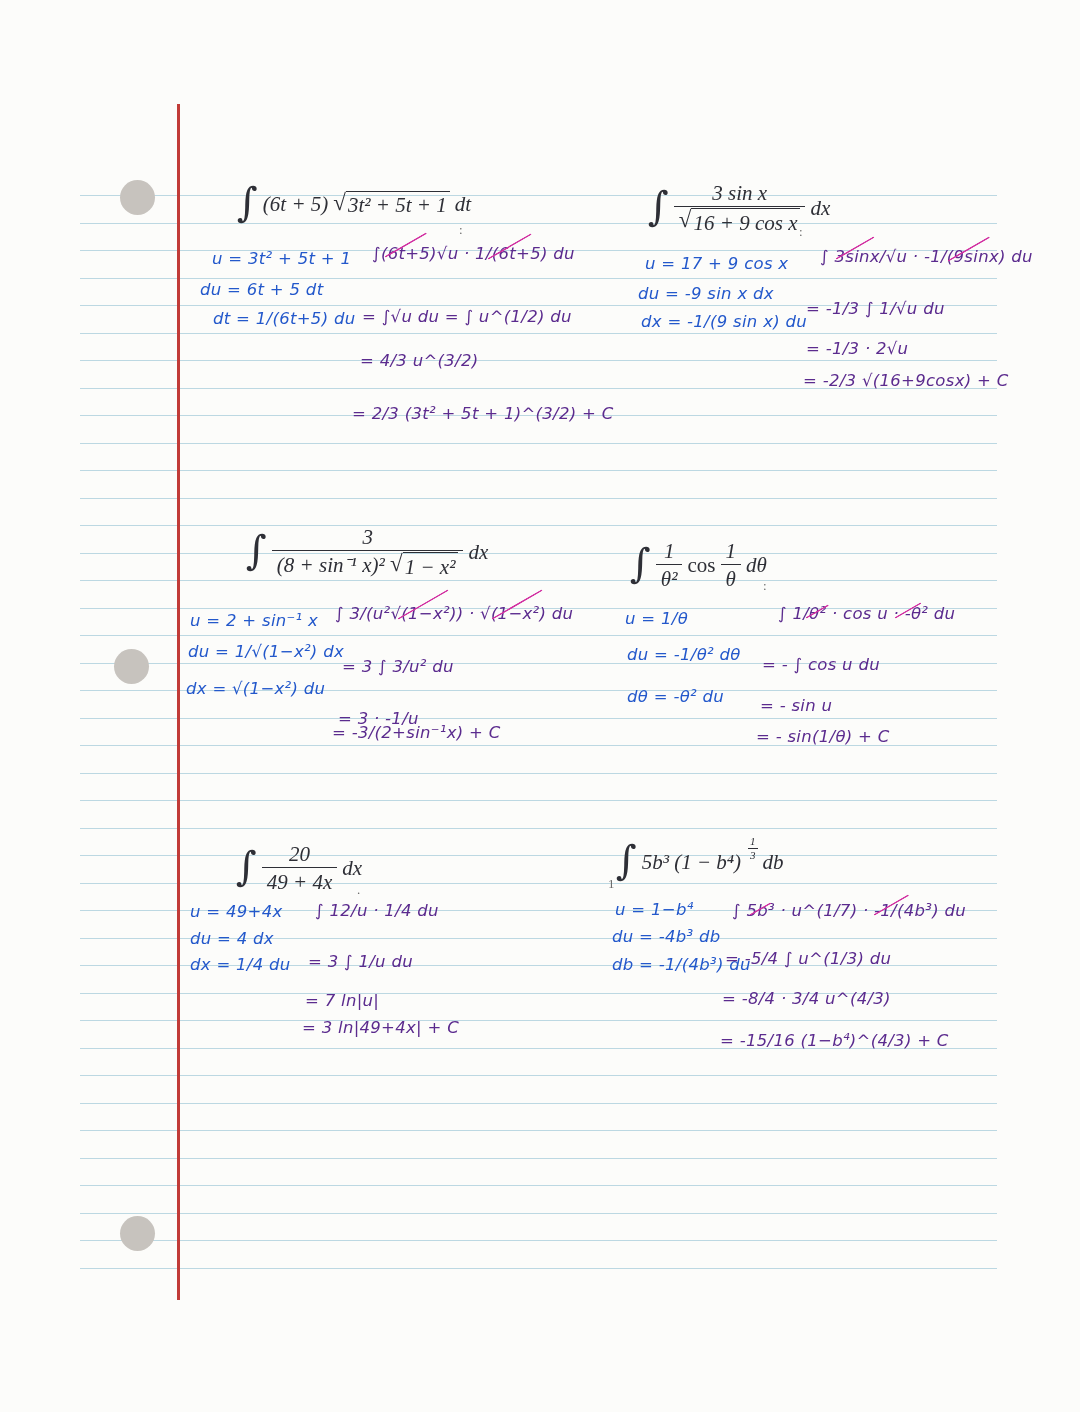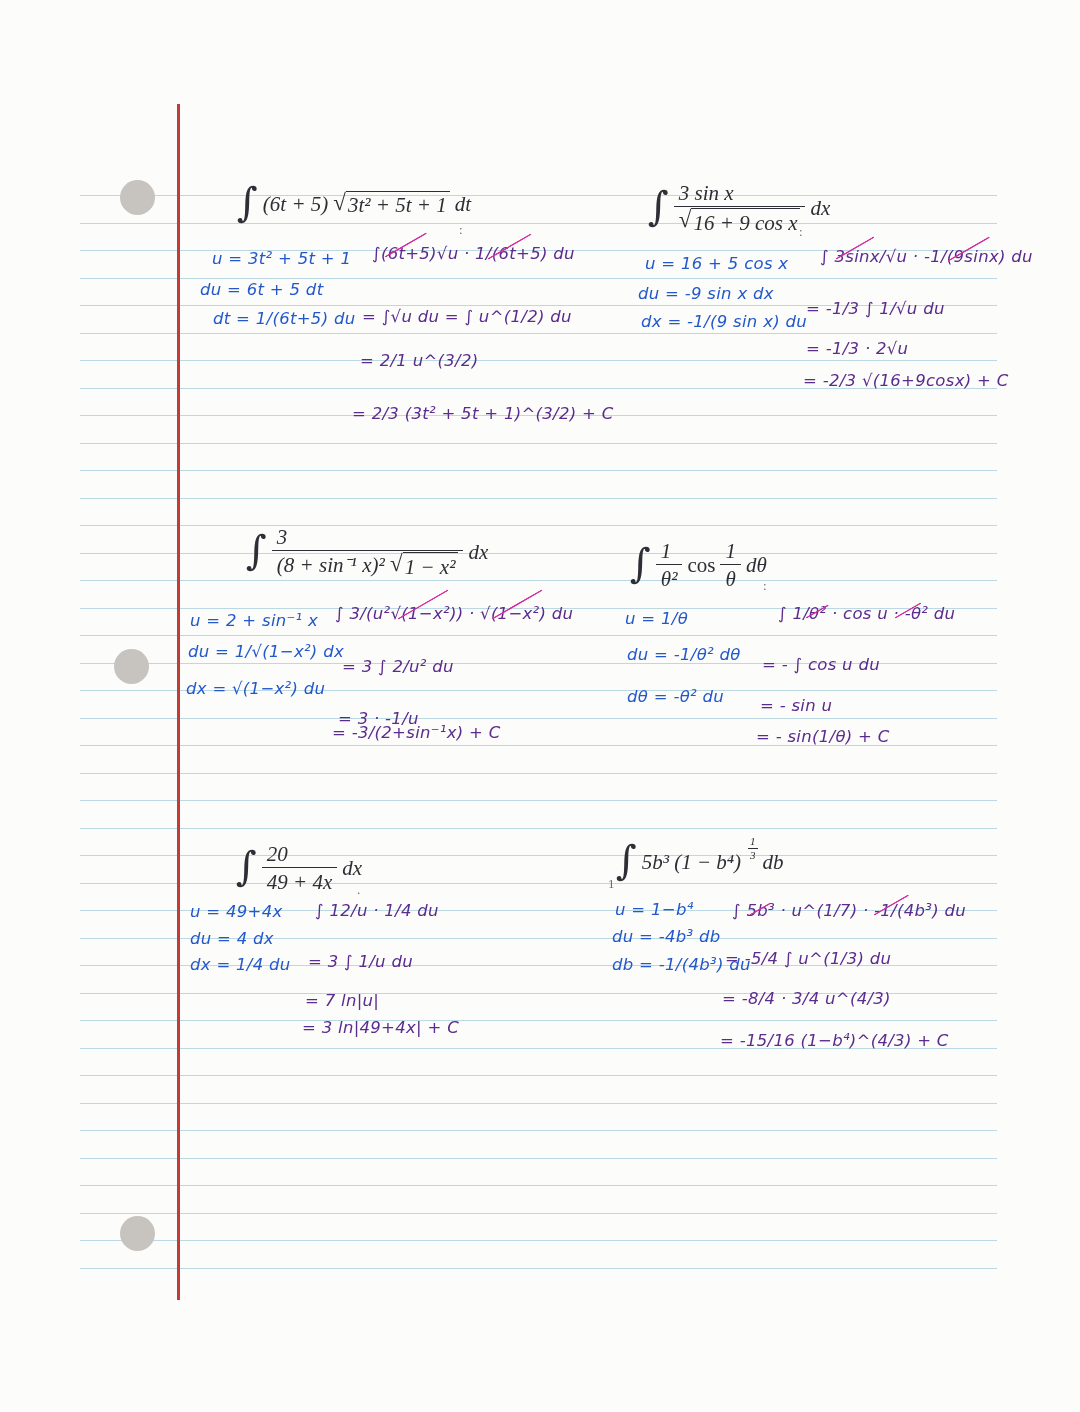--- a/index.html
+++ b/index.html
@@ -24,21 +24,21 @@
   
   .printed{
     position:absolute;display:flex;align-items:center;gap:5px;
     font-family:"Liberation Serif",serif;font-style:italic;
     font-size:21px;color:var(--ink,#2e2f36);white-space:nowrap;
   }
   .int{font-style:normal;font-size:40px;line-height:1;transform:translateY(-2px);font-family:"DejaVu Serif",serif;}
   .sq{display:inline-flex;align-items:flex-start;}
   .rs{font-style:normal;font-size:23px;line-height:1.05;}
   .rad{border-top:1.7px solid var(--ink,#2e2f36);padding:1px 3px 0 2px;}
-  .frac{display:inline-flex;flex-direction:column;align-items:flex-start;line-height:1.25;}
+  .frac{display:inline-flex;flex-direction:column;align-items:center;line-height:1.25;}
   .frac .num{padding:0 5px;}
   .frac .den{border-top:1.7px solid var(--ink,#2e2f36);padding:1px 5px 0 5px;display:inline-flex;align-items:flex-start;}
   .expfrac{display:inline-flex;flex-direction:column;align-items:center;font-size:11px;line-height:1.15;transform:translateY(-14px);margin-left:2px;}
   .expfrac .en{border-bottom:1px solid var(--ink,#2e2f36);padding:0 2px;}
   
   .hw{
     position:absolute;font-family:"DejaVu Sans",sans-serif;font-style:italic;
     font-size:16.5px;letter-spacing:.3px;white-space:pre;line-height:1.15;
   }
   .blue{color:var(--blue,#2358cb);}
@@ -71,39 +71,39 @@
       </span>
     <span>dt</span>
   </div>
   <div class="mark" style="left:459px;top:222px">:</div>
 
   <div class="hw blue" style="left:212px;top:250px">u = 3t² + 5t + 1</div>
   <div class="hw blue" style="left:200px;top:281px">du = 6t + 5 dt</div>
   <div class="hw blue" style="left:213px;top:310px">dt = 1/(6t+5) du</div>
   <div class="hw purple" style="left:372px;top:245px">∫(6t+5)√u · 1/(6t+5) du</div>
   <div class="hw purple" style="left:362px;top:308px">= ∫√u du = ∫ u^(1/2) du</div>
-  <div class="hw purple" style="left:360px;top:352px">= 2/1 u^(3/2)</div>
+  <div class="hw purple" style="left:360px;top:352px">= 4/3 u^(3/2)</div>
   <div class="hw purple" style="left:352px;top:405px">= 2/3 (3t² + 5t + 1)^(3/2) + C</div>
   <div class="slash" style="left:385px;top:256px;width:48px"></div>
   <div class="slash" style="left:488px;top:258px;width:50px"></div>
 
   <div class="printed" style="left:648px;top:180px">
     <span class="int">∫</span>
     <span class="frac">
       <span class="num">3 sin x</span>
       <span class="den">
           <span class="rs">√</span>
           <span class="rad">16 + 9 cos x</span>
         </span>
     </span>
     <span>dx</span>
   </div>
   <div class="mark" style="left:799px;top:224px">:</div>
 
-  <div class="hw blue" style="left:645px;top:255px">u = 16 + 5 cos x</div>
+  <div class="hw blue" style="left:645px;top:255px">u = 17 + 9 cos x</div>
   <div class="hw blue" style="left:638px;top:285px">du = -9 sin x dx</div>
   <div class="hw blue" style="left:641px;top:313px">dx = -1/(9 sin x) du</div>
   <div class="hw purple" style="left:820px;top:248px">∫ 3sinx/√u · -1/(9sinx) du</div>
   <div class="hw purple" style="left:806px;top:300px">= -1/3 ∫ 1/√u du</div>
   <div class="hw purple" style="left:806px;top:340px">= -1/3 · 2√u</div>
   <div class="hw purple" style="left:803px;top:372px">= -2/3 √(16+9cosx) + C</div>
   <div class="slash" style="left:836px;top:258px;width:44px"></div>
   <div class="slash" style="left:948px;top:260px;width:48px"></div>
 
   <div class="printed" style="left:246px;top:524px">
@@ -112,21 +112,21 @@
       <span class="num">3</span>
       <span class="den"><span>(8 + sin⁻¹ x)²</span>&nbsp;<span class="rs">√</span><span class="rad">1 − x²</span></span>
     </span>
     <span>dx</span>
   </div>
 
   <div class="hw blue" style="left:190px;top:612px">u = 2 + sin⁻¹ x</div>
   <div class="hw blue" style="left:188px;top:643px">du = 1/√(1−x²) dx</div>
   <div class="hw blue" style="left:186px;top:680px">dx = √(1−x²) du</div>
   <div class="hw purple" style="left:335px;top:605px">∫ 3/(u²√(1−x²)) · √(1−x²) du</div>
-  <div class="hw purple" style="left:342px;top:658px">= 3 ∫ 2/u² du</div>
+  <div class="hw purple" style="left:342px;top:658px">= 3 ∫ 3/u² du</div>
   <div class="hw purple" style="left:338px;top:710px">= 3 · -1/u</div>
   <div class="hw purple" style="left:332px;top:724px">= -3/(2+sin⁻¹x) + C</div>
   <div class="slash" style="left:398px;top:618px;width:58px"></div>
   <div class="slash" style="left:492px;top:618px;width:58px"></div>
 
   <div class="printed" style="left:630px;top:538px">
     <span class="int">∫</span>
     <span class="frac">
       <span class="num">1</span>
       <span class="den">θ²</span>

